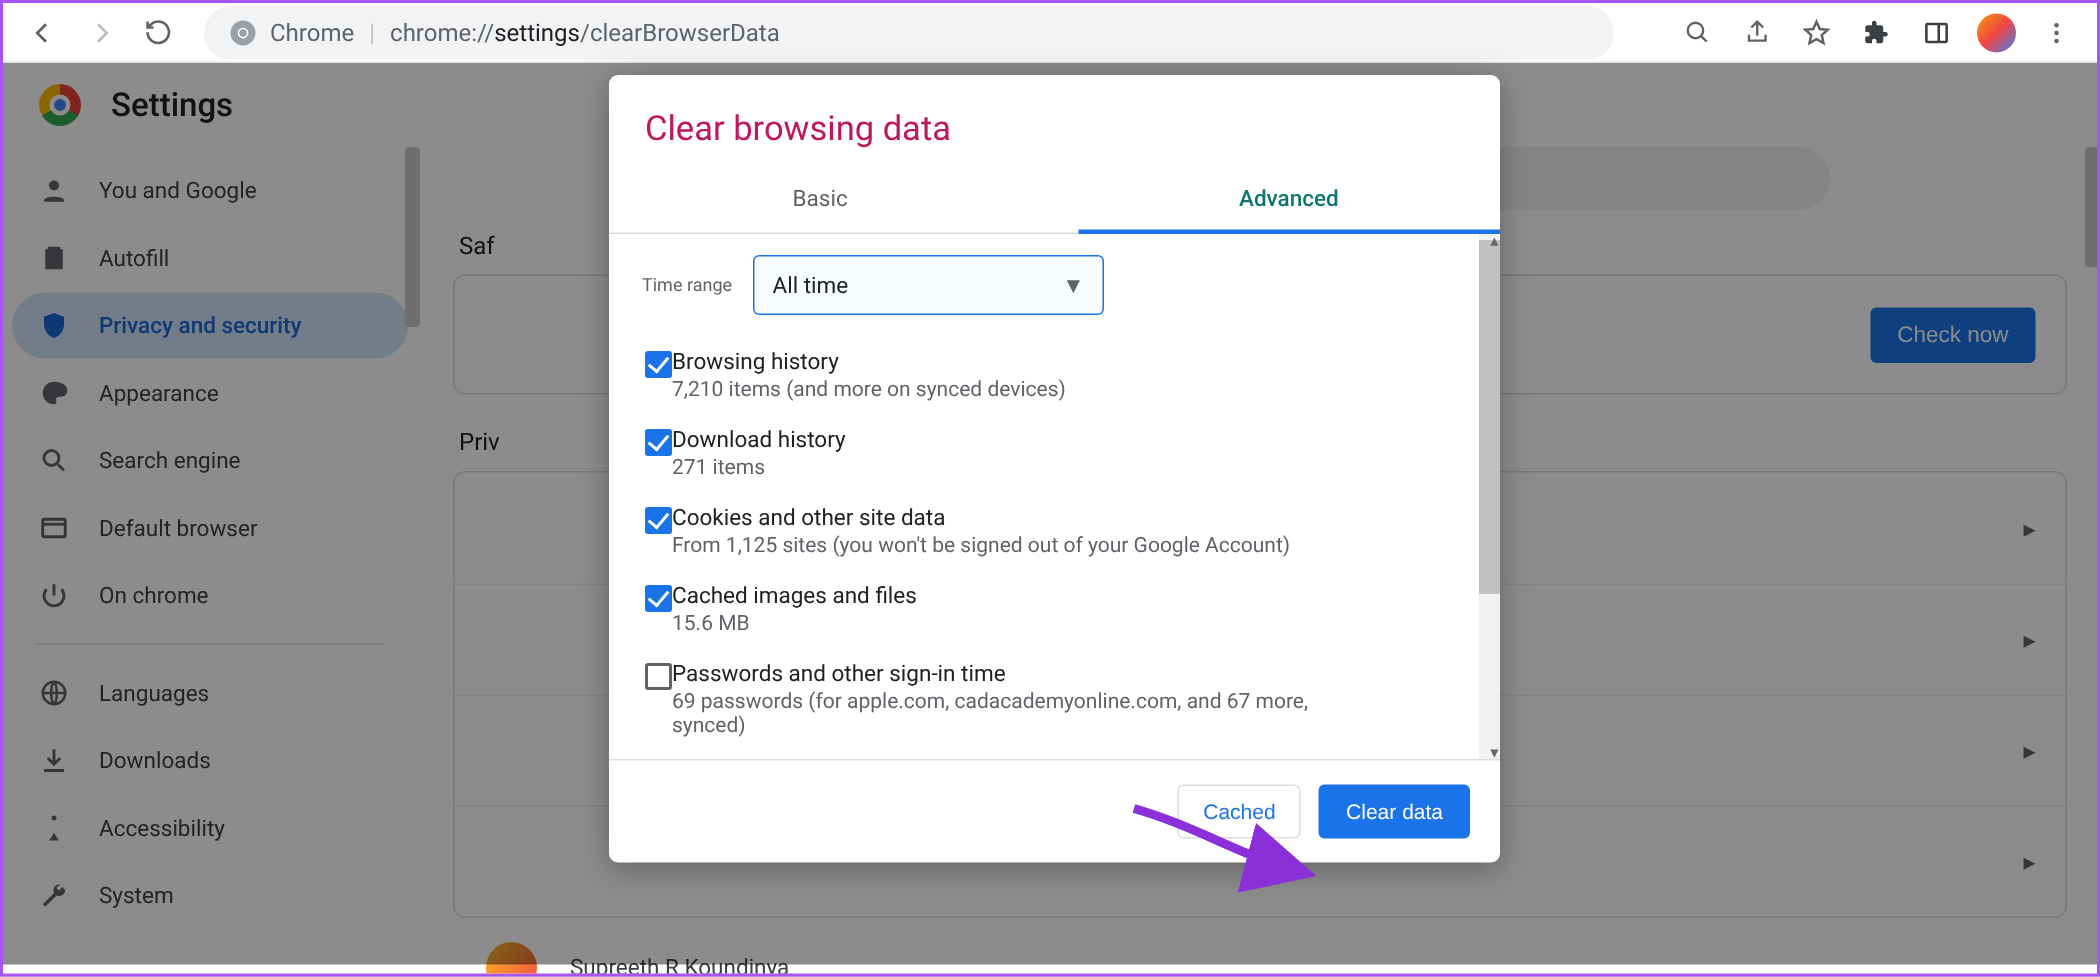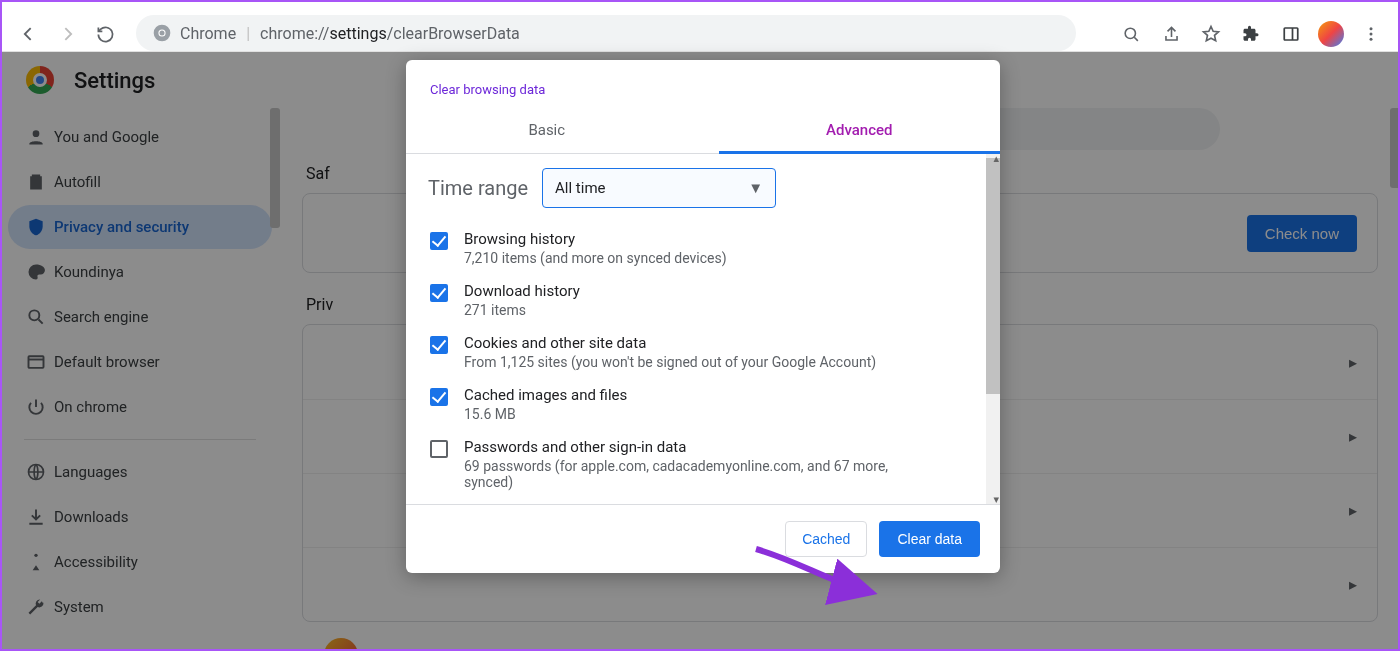--- a/index.html
+++ b/index.html
@@ -1,70 +1,70 @@
 <!DOCTYPE html>
 <html><head>
 <meta charset="utf-8">
 <style>
   * { box-sizing: border-box; margin: 0; padding: 0; }
   body { font-family: "Segoe UI", Roboto, Arial, sans-serif; width:1400px; height:651px; overflow:hidden; background:#fff; border:2px solid #a855f7; }
   
-  .chrome-bar { height:50px; display:flex; align-items:flex-end; padding:0 10px; border-bottom:1px solid #e0e0e0; gap:4px;}
+  .chrome-bar { height:40px; display:flex; align-items:center; padding:0 10px; border-bottom:1px solid #e0e0e0; gap:4px;}
   .nav-icon { width:34px; height:34px; display:flex; align-items:center; justify-content:center; color:#5f6368; border-radius:50%; font-size:20px;}
   .nav-icon.disabled { color:#bdbdbd;}
   .omnibox { flex:0 0 auto; margin-left:10px; height:36px; border-radius:18px; background:#f1f3f4; display:flex; align-items:center; padding:0 16px; gap:10px; color:#202124; font-size:16px; width:940px;}
   .omnibox .chrome-chip{display:flex;align-items:center;gap:8px;color:#5f6368;}
   .omnibox .sep{color:#c0c0c0;}
   .omnibox .url{color:#5f6368;}
   .omnibox .url .dark{color:#202124;}
   .right-icons{margin-left:auto;display:flex;align-items:center;gap:6px;}
   .ricon{width:34px;height:34px;display:flex;align-items:center;justify-content:center;color:#5f6368;}
   .avatar{width:26px;height:26px;border-radius:50%;background:linear-gradient(135deg,#f59e0b,#ef4444,#3b82f6);}
   
   .page{position:relative; height:601px;}
   .overlay{position:absolute;inset:0;background:rgba(0,0,0,0.45);z-index:5;}
   .settings-header{display:flex;align-items:center;padding:14px 24px;gap:20px;}
   .chrome-logo{width:28px;height:28px;border-radius:50%;background:conic-gradient(#ea4335 0 120deg,#34a853 120deg 240deg,#fbbc05 240deg 360deg);position:relative;}
   .chrome-logo::after{content:"";position:absolute;inset:7px;border-radius:50%;background:#4285f4;border:3px solid #fff;}
   .settings-title{font-size:22px;color:#202124;font-weight:500;}
   .settings-body{display:flex;height:540px;}
   .sidebar{width:280px;padding:6px 10px 6px 6px;overflow:hidden;position:relative;}
   .sidebar-scroll{position:absolute;right:2px;top:0;width:10px;height:120px;background:#c8c8c8;border-radius:3px;}
-  .sb-item{display:flex;align-items:center;gap:8px;height:44px;padding:0 18px;border-radius:22px;color:#3c4043;font-size:15px;margin:1px 0;}
+  .sb-item{display:flex;align-items:center;gap:20px;height:44px;padding:0 18px;border-radius:22px;color:#3c4043;font-size:15px;margin:1px 0;}
   .sb-item.active{background:#d2e3fc;color:#1967d2;font-weight:500;}
   .sb-icon{width:20px;display:flex;justify-content:center;color:inherit;}
   .sb-divider{height:1px;background:#e0e0e0;margin:10px 16px;}
   .main{flex:1;padding:0 20px;position:relative;}
   .search-pill{width:760px;height:42px;border-radius:21px;background:#f1f3f4;margin:0 auto 14px;display:flex;align-items:center;padding:0 18px;color:#5f6368;}
   .section-label{font-size:16px;color:#202124;margin:6px 0 10px 4px;}
   .card{border:1px solid #dadce0;border-radius:8px;background:#fff;}
   .safety-card{display:flex;align-items:center;justify-content:flex-end;padding:20px;height:80px;}
   .check-btn{background:#1a73e8;color:#fff;border:none;border-radius:4px;padding:10px 18px;font-size:15px;}
   .priv-card{margin-top:10px;}
   .priv-row{height:74px;display:flex;align-items:center;justify-content:flex-end;padding:0 20px;border-top:1px solid #eee;}
   .priv-row:first-child{border-top:none;}
   .chev{color:#5f6368;}
   .main-scroll{position:absolute;right:-2px;top:0;width:10px;height:80px;background:#c8c8c8;border-radius:3px;}
   .user-row{display:flex;align-items:center;gap:22px;padding:16px 22px;color:#3c4043;font-size:15px;}
   .uavatar{width:34px;height:34px;border-radius:50%;background:linear-gradient(135deg,#fbbf24,#ef4444);} 
   
   .dialog{position:absolute;z-index:10;left:404px;top:8px;width:594px;background:#fff;border-radius:6px;box-shadow:0 4px 20px rgba(0,0,0,.3);}
-  .dlg-title{font-size:13px;color:#6d28d9;padding:22px 24px 14px;}
+  .dlg-title{font-size:23px;color:#be185d;padding:22px 24px 14px;}
   .tabs{display:flex;border-bottom:1px solid #dadce0;gap:31px;}
   .tab{flex:1;text-align:center;padding:10px 0 12px;font-size:15px;color:#5f6368;}
-  .tab.active{color:#a21caf;border-bottom:3px solid #1a73e8;margin-bottom:-1px;font-weight:500;}
+  .tab.active{color:#0f766e;border-bottom:3px solid #1a73e8;margin-bottom:-1px;font-weight:500;}
   .dlg-body{position:relative;padding:14px 22px 6px;max-height:360px;overflow:hidden;}
   .body-scroll-track{position:absolute;right:0;top:0;width:14px;height:100%;background:#f1f1f1;}
   .body-scroll-thumb{position:absolute;right:0;top:4px;width:14px;height:236px;background:#c1c1c1;}
   .body-scroll-up{position:absolute;right:1px;top:-2px;color:#666;font-size:11px;}
   .body-scroll-dn{position:absolute;right:1px;bottom:-2px;color:#666;font-size:11px;}
   .time-row{display:flex;align-items:center;gap:14px;margin-bottom:14px;}
-  .time-label{color:#5f6368;font-size:20px;}
+  .time-label{color:#5f6368;font-size:12px;}
   .select{border:1px solid #1a73e8;border-radius:4px;height:40px;min-width:234px;padding:0 12px;display:flex;align-items:center;justify-content:space-between;color:#202124;font-size:15px;background:#f8fbff;}
-  .opt{display:flex;gap:16px;padding:8px 2px;align-items:flex-start;}
+  .opt{display:flex;padding:8px 2px;align-items:flex-start;}
   .chk{width:18px;height:18px;border:2px solid #5f6368;border-radius:2px;flex:0 0 auto;margin-top:2px;position:relative;}
   .chk.checked{background:#1a73e8;border-color:#1a73e8;}
   .chk.checked::after{content:"";position:absolute;left:3px;top:-1px;width:6px;height:11px;border:solid #fff;border-width:0 2px 2px 0;transform:rotate(40deg);}
   .opt-title{font-size:15px;color:#202124;}
   .opt-sub{font-size:14px;color:#5f6368;margin-top:2px;max-width:470px;}
   .dlg-footer{border-top:1px solid #dadce0;padding:16px 20px;display:flex;justify-content:flex-end;gap:12px;position:relative;}
   .btn-cancel{background:#fff;border:1px solid #dadce0;color:#1a73e8;border-radius:4px;padding:9px 16px;font-size:14px;}
   .btn-clear{background:#1a73e8;color:#fff;border:none;border-radius:4px;padding:9px 18px;font-size:14px;font-weight:500;}
   
   .arrow{position:absolute;z-index:20;left:746px;top:489px;pointer-events:none;}
@@ -175,21 +175,21 @@
             </svg>
           </span>
           <span>Privacy and security</span>
         </div>
       <div class="sb-item">
           <span class="sb-icon">
             <svg width="20" height="20" viewBox="0 0 24 24" fill="#5f6368">
               <path d="M12 3a9 9 0 1 0 0 18c1.7 0 2-1.2 2-2 0-.7-.3-1.3-.3-2 0-1 .8-2 2-2h2a5 5 0 0 0 5-5c0-4-4.5-7-10.7-7z"></path>
             </svg>
           </span>
-          <span>Koundinya</span>
+          <span>Appearance</span>
         </div>
       <div class="sb-item">
           <span class="sb-icon">
             <svg width="20" height="20" viewBox="0 0 24 24" fill="none" stroke="#5f6368" stroke-width="2.3">
               <circle cx="10" cy="10" r="6"></circle>
               <path d="M20 20l-5-5"></path>
             </svg>
           </span>
           <span>Search engine</span>
         </div>
@@ -328,21 +328,21 @@
           <div class="opt">
             <div class="chk checked"></div>
             <div>
               <div class="opt-title">Cached images and files</div>
               <div class="opt-sub">15.6 MB</div>
             </div>
           </div>
           <div class="opt">
             <div class="chk"></div>
             <div>
-              <div class="opt-title">Passwords and other sign-in data</div>
+              <div class="opt-title">Passwords and other sign-in time</div>
               <div class="opt-sub">69 passwords (for apple.com, cadacademyonline.com, and 67 more, synced)</div>
             </div>
           </div>
         </div>
     </div>
     <div class="dlg-footer">
       <button class="btn-cancel">Cached</button>
       <button class="btn-clear">Clear data</button>
     </div>
   </div>

